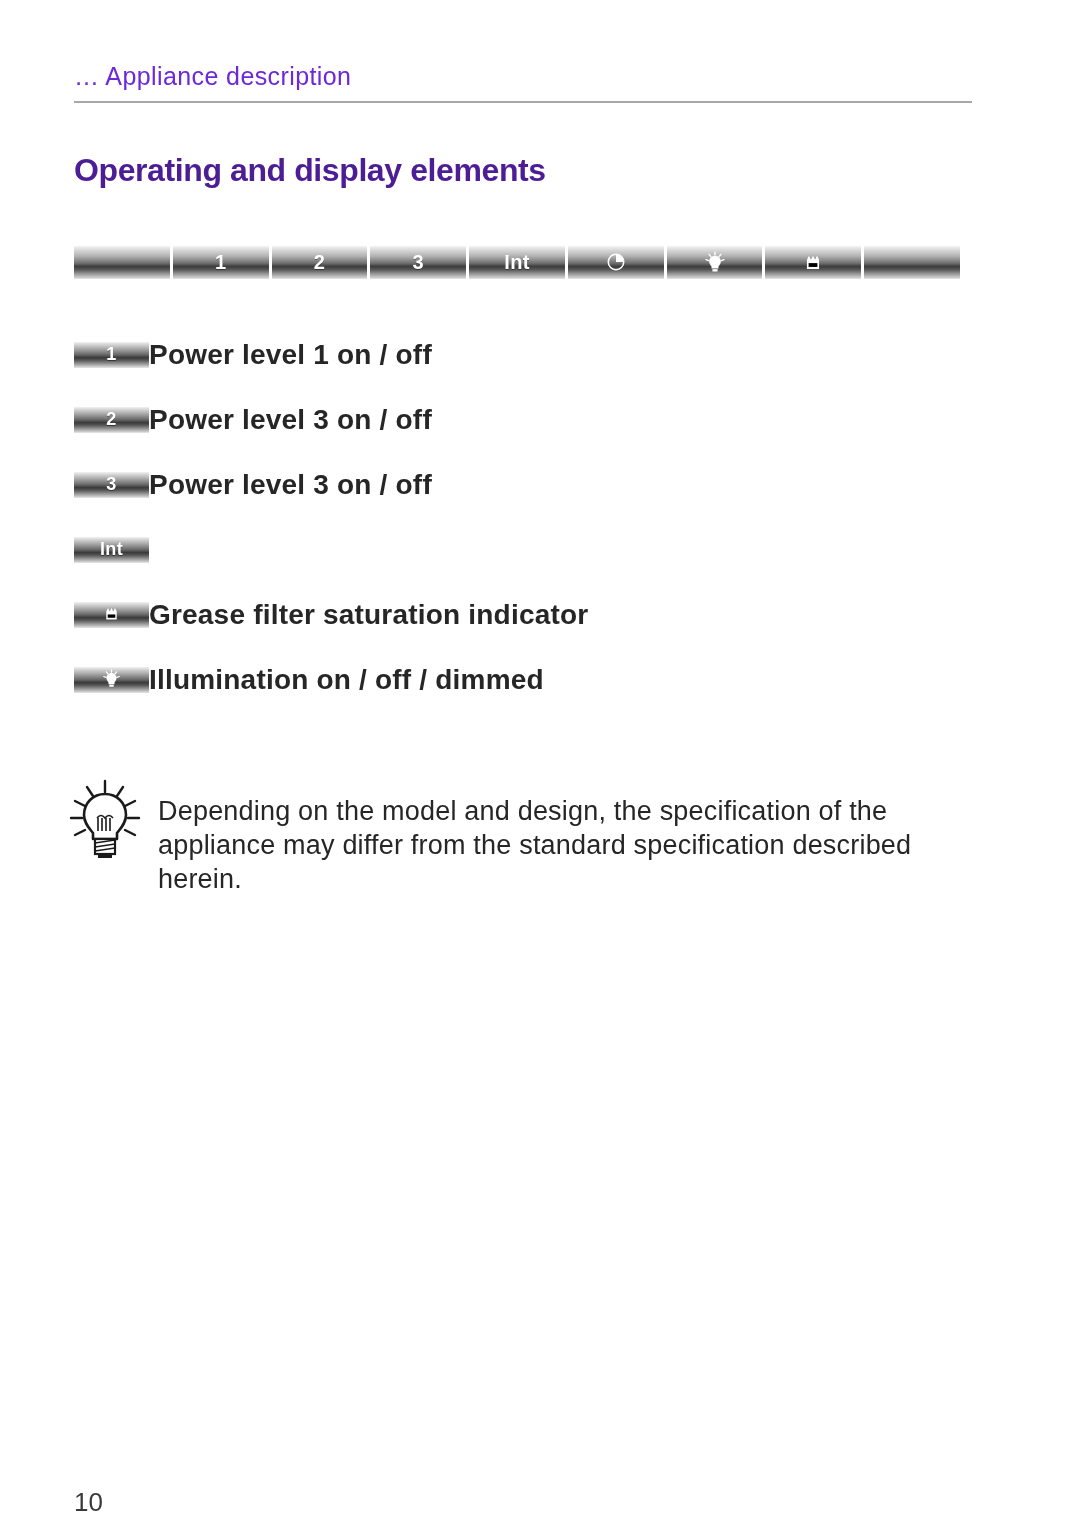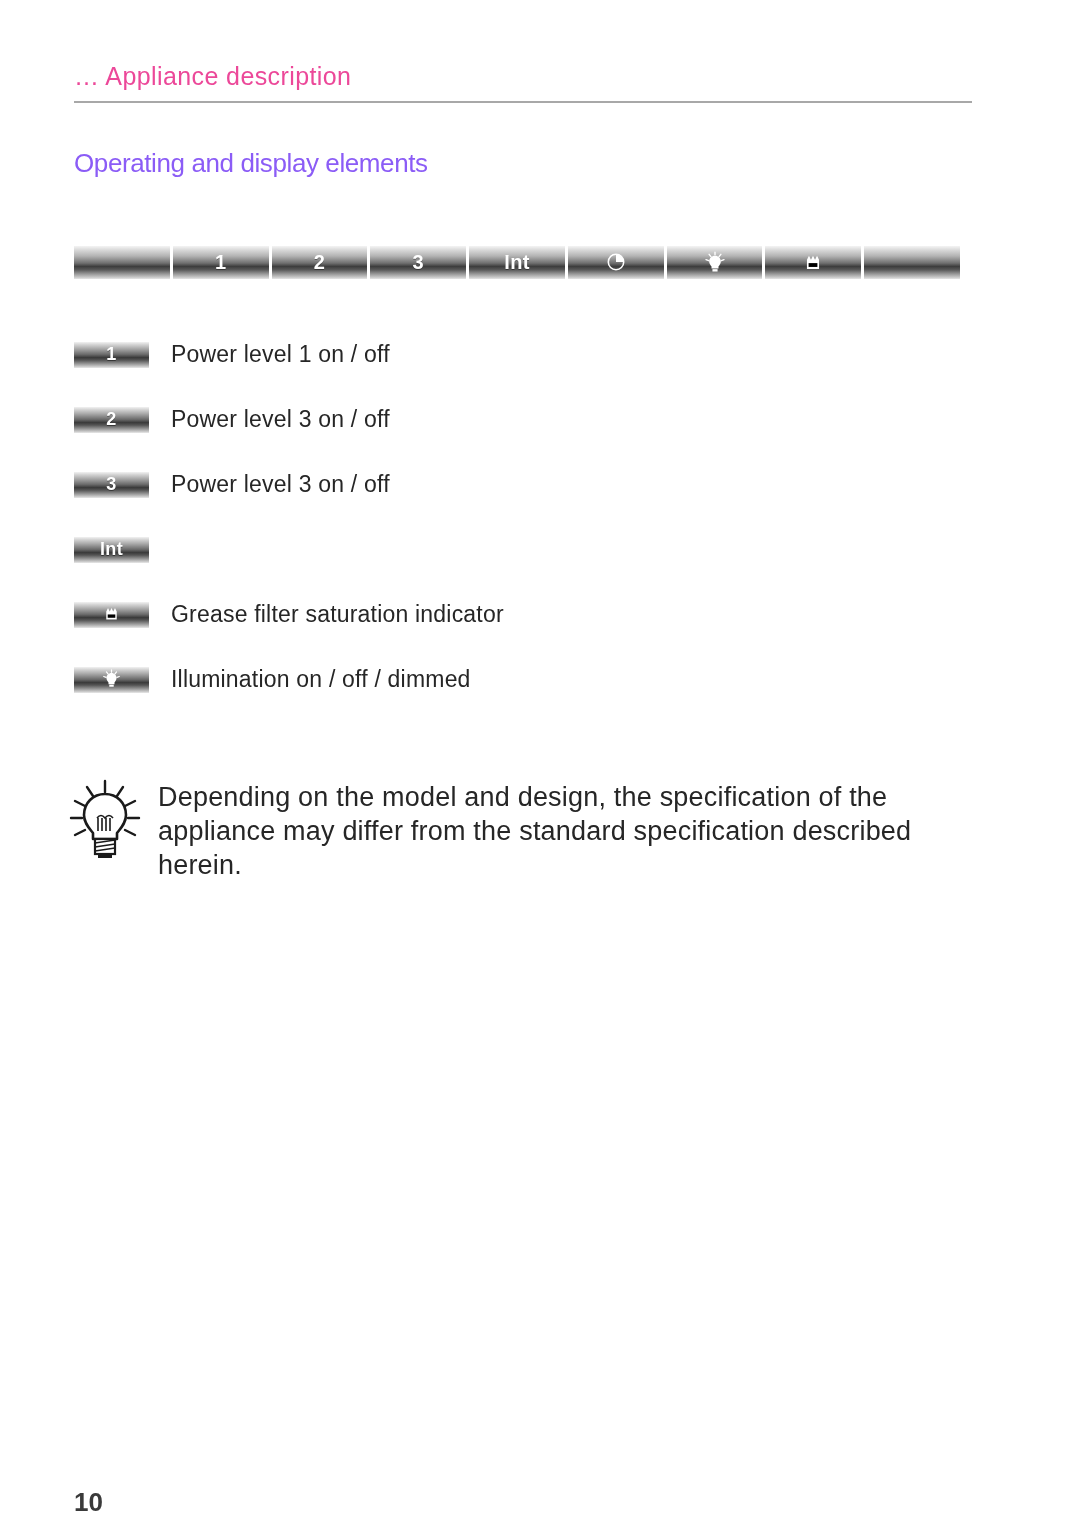--- a/index.html
+++ b/index.html
@@ -24,41 +24,41 @@
   }
 
   
   .running-header {
     position: absolute;
     left: 74px;
     top: 62px;
     font-size: 25px;
     font-weight: 300;
     letter-spacing: 0.4px;
-    color: #ec4899;
+    color: #6d28d9;
     white-space: nowrap;
   }
   .header-rule {
     position: absolute;
     left: 74px;
     top: 101px;
     width: 898px;
     height: 2px;
     background: #a8a8a8;
   }
 
   
   .page-title {
     position: absolute;
     left: 74px;
     top: 131px;
-    font-size: 26px;
-    font-weight: normal;
+    font-size: 32px;
+    font-weight: bold;
     letter-spacing: -0.4px;
-    color: #8b5cf6;
+    color: #4c1d95;
     white-space: nowrap;
   }
 
   
   .panel-strip {
     position: absolute;
     left: 74px;
     top: 246px;
     width: 886px;
     height: 33px;
@@ -139,23 +139,22 @@
     text-shadow: 0 1px 0 rgba(0,0,0,0.4);
     transform: translateY(-1px);
   }
   .swatch .sw-icon {
     width: 19px;
     height: 19px;
     display: block;
     transform: translateY(-1px);
   }
   .legend-label {
-    margin-left: 22px;
-    font-size: 23px;
-    font-weight: 400;
+    font-size: 28px;
+    font-weight: 700;
     letter-spacing: 0.2px;
     color: #262626;
     white-space: nowrap;
   }
 
   
   .note {
     position: absolute;
     left: 68px;
     top: 778px;
@@ -164,36 +163,36 @@
     align-items: flex-start;
   }
   .note-icon {
     width: 74px;
     height: 84px;
     flex: 0 0 74px;
     display: block;
   }
   .note-text {
     margin-left: 16px;
-    margin-top: 3px;
+    margin-top: 17px;
     font-size: 27px;
     font-weight: 300;
     line-height: 1.25;
     letter-spacing: 0.2px;
     color: #262626;
     max-width: 830px;
   }
 
   
   .page-number {
     position: absolute;
     left: 74px;
     top: 1487px;
     font-size: 26px;
-    font-weight: 700;
+    font-weight: 400;
     color: #3a3a3a;
   }
 </style>
 </head>
 <body>
 
 <div class="page">
 
   <div class="running-header">… Appliance description</div>
   <div class="header-rule"></div>

